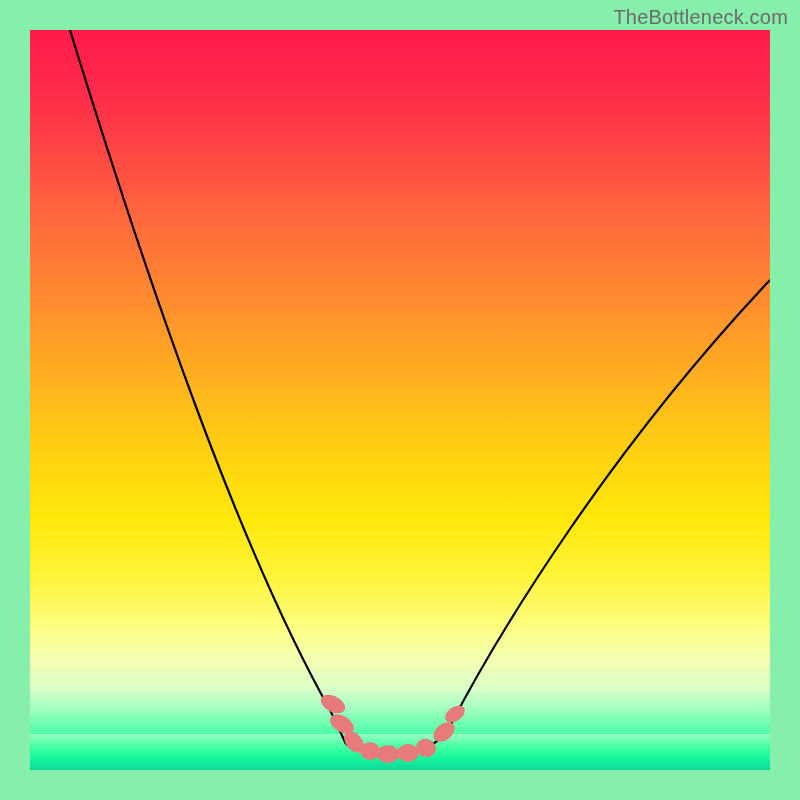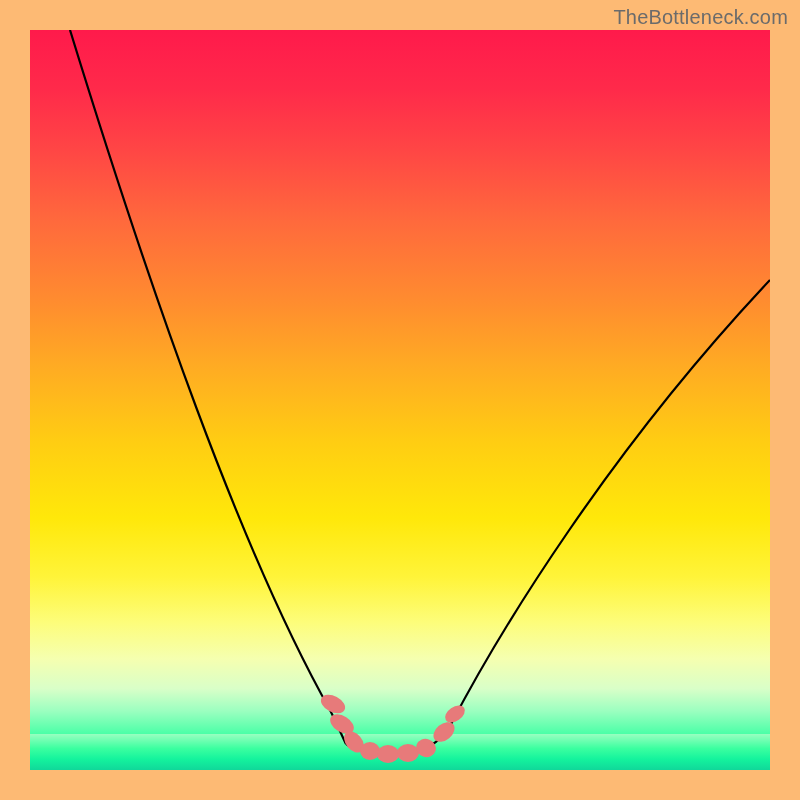--- a/index.html
+++ b/index.html
@@ -8,21 +8,21 @@
     width: 800px;
     height: 800px;
     background: #000;
     overflow: hidden;
     font-family: Arial, Helvetica, sans-serif;
   }
   .frame {
     position: relative;
     width: 800px;
     height: 800px;
-    background: #fdba74;
+    background: #86efac;
   }
   .plot {
     position: absolute;
     left: 30px;
     top: 30px;
     width: 740px;
     height: 740px;
     background: linear-gradient(
       to bottom,
       #ff1a4b 0%,

